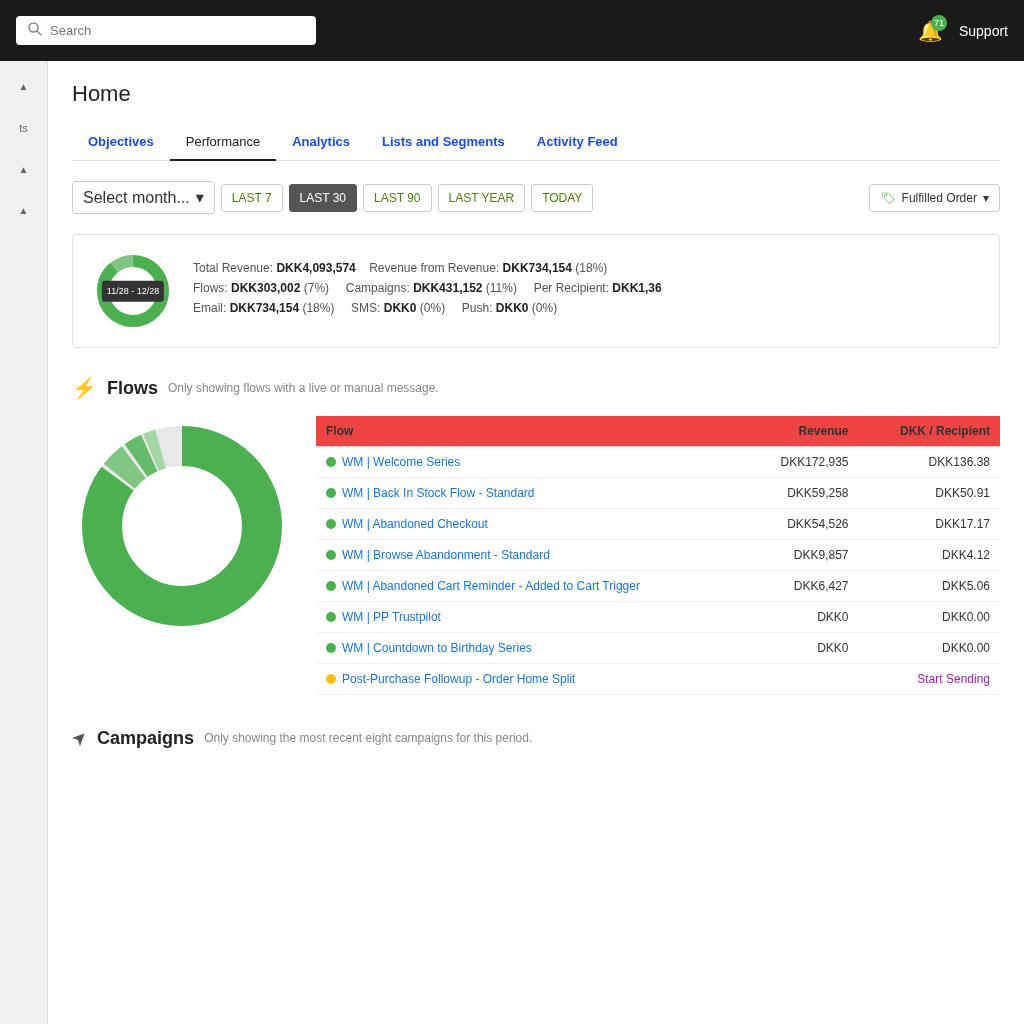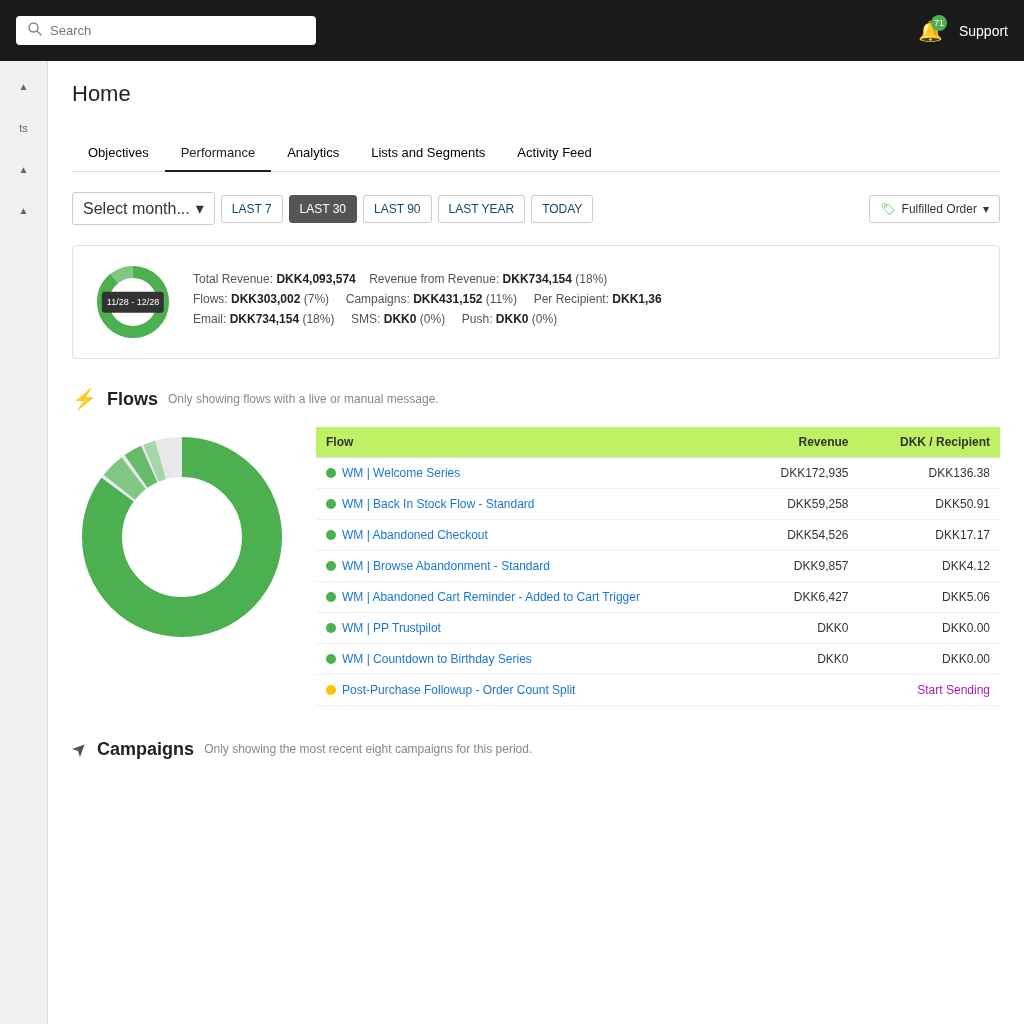--- a/index.html
+++ b/index.html
@@ -57,31 +57,32 @@
     .support-link { color: #fff; font-size: 14px; cursor: pointer; }
 
     
     .layout { display: flex; }
     .sidebar { width: 48px; background: #f0f0f0; min-height: calc(1024px - 52px); border-right: 1px solid #ddd; display: flex; flex-direction: column; align-items: center; padding-top: 20px; gap: 30px; }
     .sidebar-arrow { font-size: 10px; color: #666; cursor: pointer; }
 
     .main-content { flex: 1; padding: 20px 24px; background: #fff; }
 
     
-    .page-title { font-size: 22px; font-weight: 400; color: #222; margin-bottom: 28px; }
+    .page-title { font-size: 22px; font-weight: 400; color: #222; margin-bottom: 17px; }
 
     
     .tabs { display: flex; border-bottom: 1px solid #ddd; margin-bottom: 20px; gap: 0; }
     .tab {
       padding: 10px 16px;
       font-size: 13px;
-      color: #000000;
+      color: #1d4ed8;
       cursor: pointer;
       border-bottom: 2px solid transparent;
       margin-bottom: -1px;
+      font-weight: bold;
     }
     .tab.active {
       color: #222;
       border-bottom: 2px solid #222;
       font-weight: 500;
     }
 
     
     .filter-bar { display: flex; align-items: center; gap: 6px; margin-bottom: 20px; flex-wrap: wrap; }
     .select-month {
@@ -95,21 +96,21 @@
       align-items: center;
       gap: 6px;
     }
     .filter-btn {
       border: 1px solid #ccc;
       border-radius: 3px;
       padding: 6px 10px;
       font-size: 12px;
       background: #fff;
       cursor: pointer;
-      color: #0c4a6e;
+      color: #4d7c0f;
     }
     .filter-btn.active {
       background: #555;
       color: #fff;
       border-color: #555;
     }
     .fulfilled-select {
       border: 1px solid #ccc;
       border-radius: 3px;
       padding: 6px 10px;
@@ -168,21 +169,21 @@
     .flows-section { margin-bottom: 32px; }
     .flows-content { display: flex; gap: 24px; align-items: flex-start; }
 
     
     .large-donut { width: 220px; height: 220px; flex-shrink: 0; }
 
     
     .flows-table { flex: 1; }
     .flows-table table { width: 100%; border-collapse: collapse; }
     .flows-table th {
-      background: #bef264;
+      background: #ef4444;
       padding: 8px 10px;
       text-align: left;
       font-size: 12px;
       font-weight: 600;
       color: #333;
       border-bottom: 1px solid #ddd;
     }
     .flows-table th:not(:first-child) { text-align: right; }
     .flows-table td {
       padding: 8px 10px;
@@ -409,21 +410,21 @@
         <a class="flow-link">WM | Countdown to Birthday Series</a>
       </div>
                   </td>
                   <td>DKK0</td>
                   <td>DKK0.00</td>
                 </tr>
                 <tr>
                   <td>
       <div class="flow-name-cell">
         <span class="flow-dot" style="background:#FFC107;"></span>
-        <a class="flow-link">Post-Purchase Followup - Order Count Split</a>
+        <a class="flow-link">Post-Purchase Followup - Order Home Split</a>
       </div>
                   </td>
                   <td></td>
                   <td><span class="start-sending">Start Sending</span></td>
                 </tr>
               </tbody>
           </table>
         </div>
       </div>
     </div>

